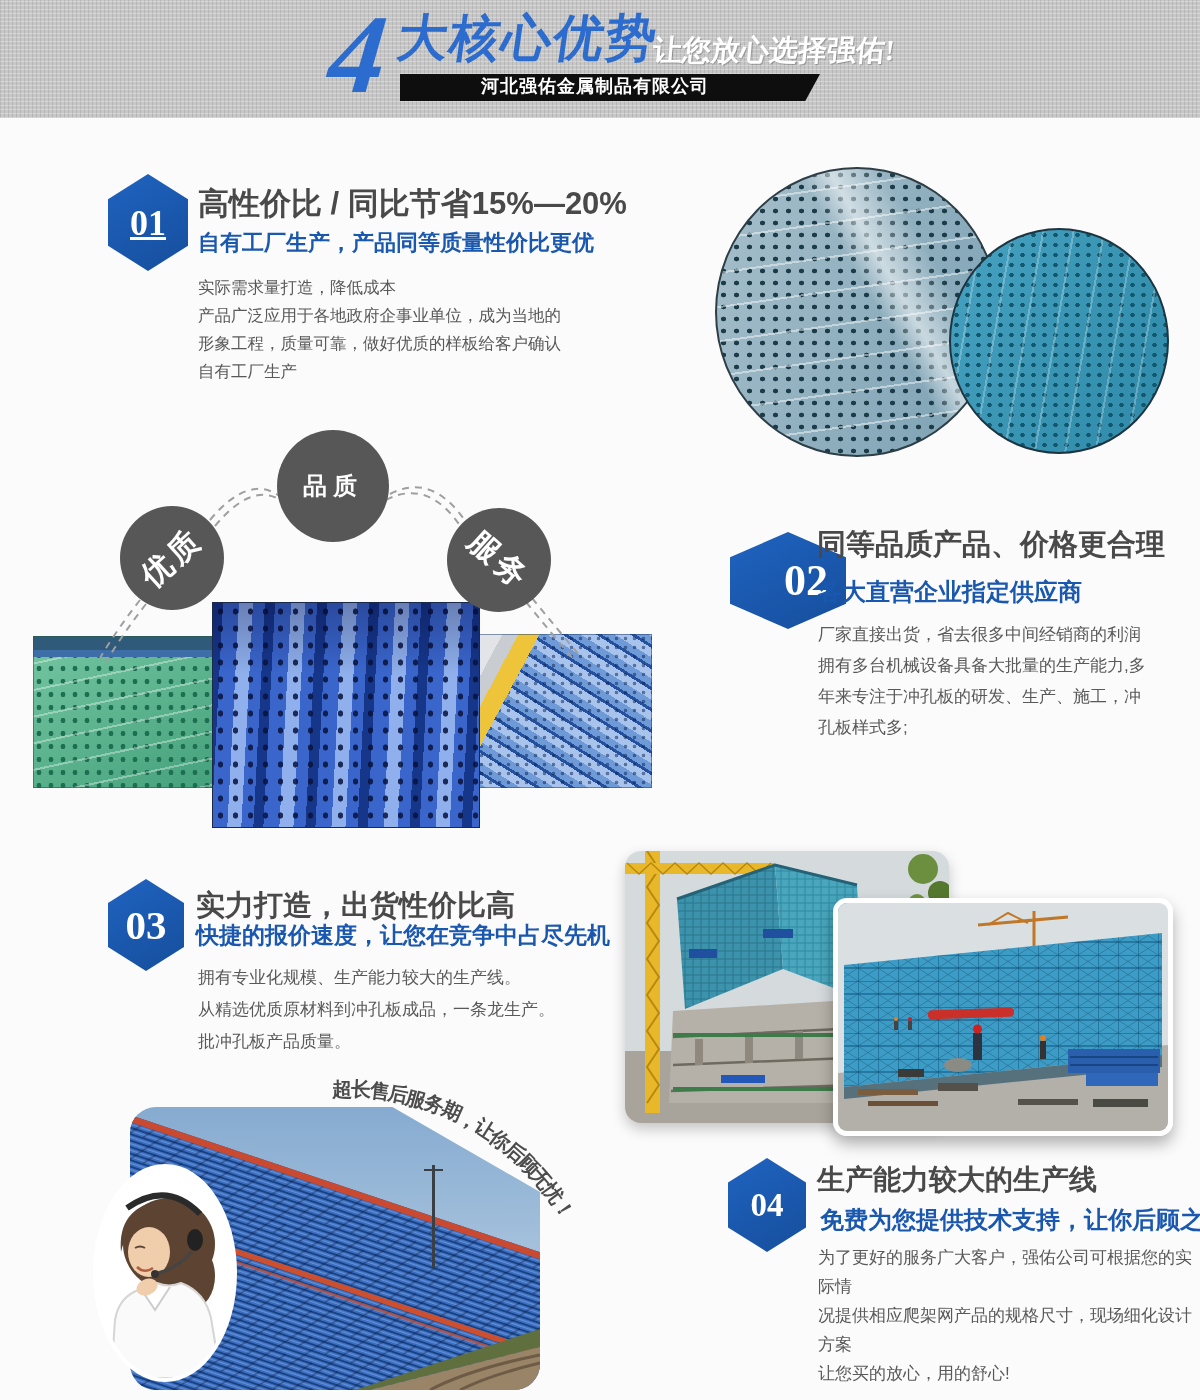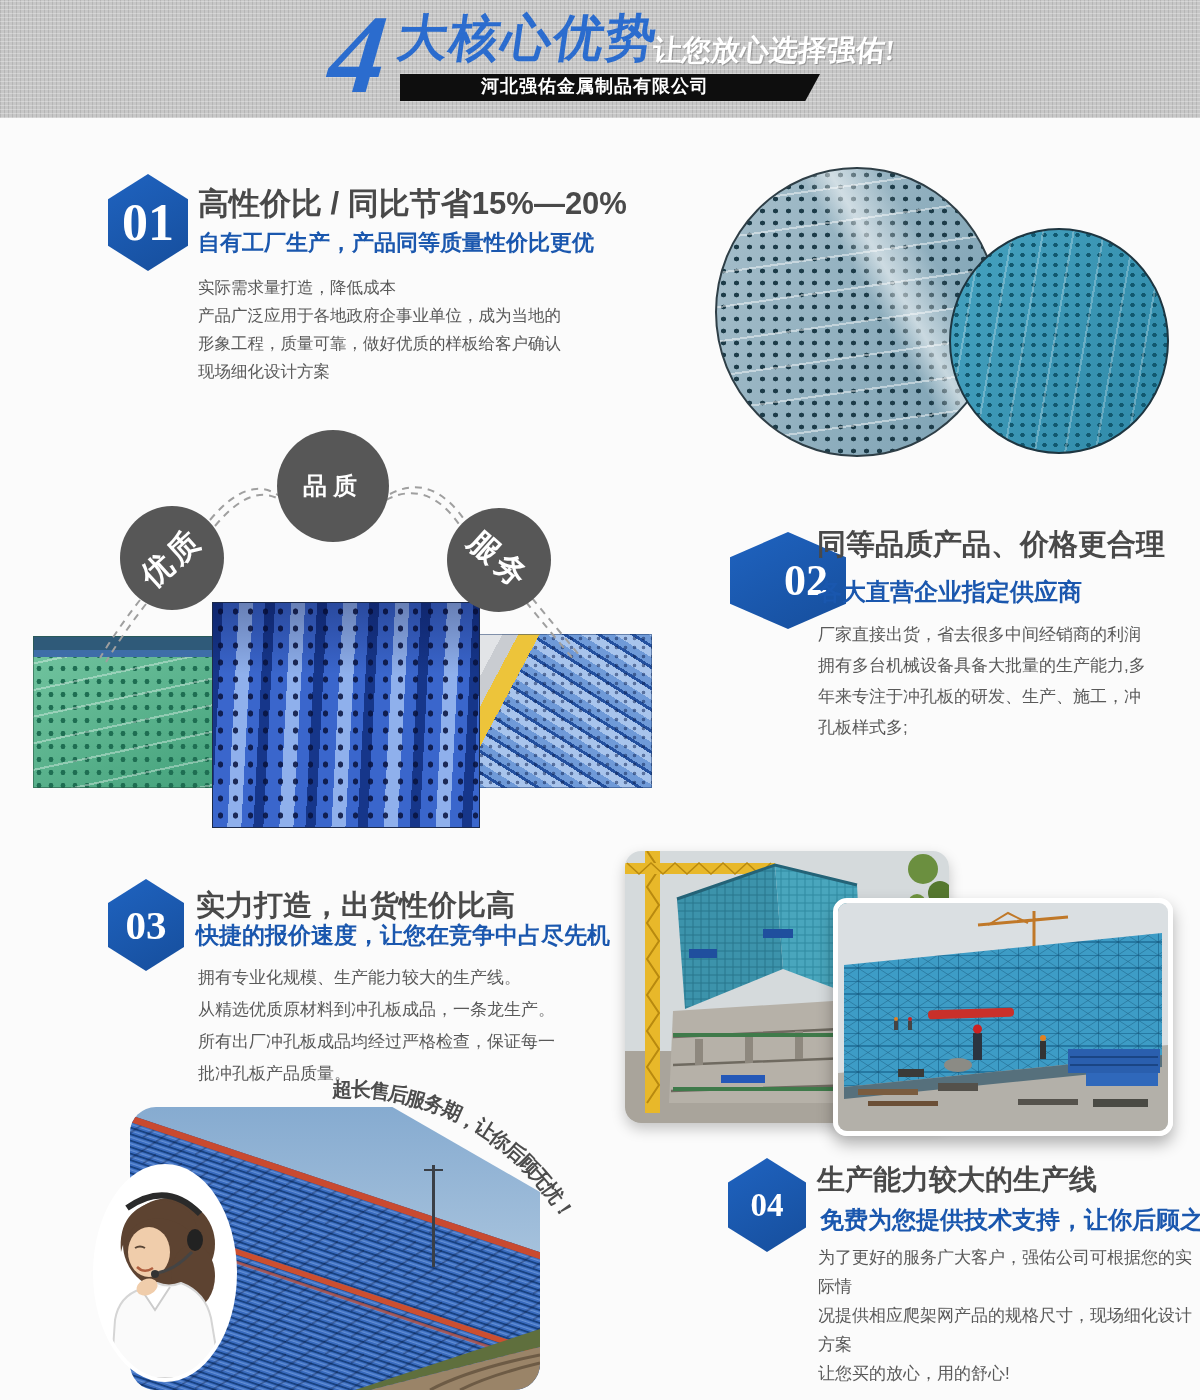--- a/index.html
+++ b/index.html
@@ -23,21 +23,21 @@
         text-shadow:1px 1px 1px rgba(0,0,0,.25);}
   .company-band{position:absolute;left:400px;top:74px;width:420px;height:27px;background:#0e0e0e;
         clip-path:polygon(0 0,100% 0,96.5% 100%,0 100%);
         display:flex;align-items:flex-start;justify-content:center;}
   .company-band span{color:#fff;font-size:18px;font-weight:bold;letter-spacing:1px;padding-right:30px;}
 
   
   .hex{position:absolute;clip-path:polygon(50% 0,100% 26%,100% 74%,50% 100%,0 74%,0 26%);
        background:linear-gradient(150deg,#1f63c0,#164e9c);color:#fff;display:flex;align-items:center;
        justify-content:center;font-family:"Liberation Serif","DejaVu Serif",serif;font-weight:bold;}
-  .hex1{left:108px;top:174px;width:80px;height:97px;font-size:52px;}
+  .hex1{left:108px;top:174px;width:80px;height:97px;font-size:36px;text-decoration:underline;}
   .hex2{left:730px;top:532px;width:80px;height:97px;font-size:44px;padding-left:36px;}
   .hex3{left:108px;top:879px;width:76px;height:92px;font-size:41px;}
   .hex4{left:728px;top:1158px;width:78px;height:94px;font-size:33px;}
   .sec-title{position:absolute;color:#494949;font-weight:bold;white-space:nowrap;}
   .t1{left:198px;top:183px;font-size:31px;}
   .t2{left:817px;top:525px;font-size:29px;font-family:"Liberation Serif","DejaVu Serif",serif;}
   .t3{left:196px;top:886px;font-size:29px;font-family:"Liberation Serif","DejaVu Serif",serif;}
   .t4{left:817px;top:1161px;font-size:28px;}
   .sec-sub{position:absolute;color:#1a57ae;font-weight:bold;white-space:nowrap;
            font-family:"Liberation Serif","DejaVu Serif",serif;}
@@ -134,21 +134,21 @@
 
   <div class="hex hex1">
     <span>01</span>
   </div>
   <div class="sec-title t1">高性价比 / 同比节省15%—20%</div>
   <div class="sec-sub s1">自有工厂生产，产品同等质量性价比更优</div>
   <div class="sec-body b1">
     <div>实际需求量打造，降低成本</div>
     <div>产品广泛应用于各地政府企事业单位，成为当地的</div>
     <div>形象工程，质量可靠，做好优质的样板给客户确认</div>
-    <div>现场细化设计方案</div>
+    <div>自有工厂生产</div>
   </div>
 
   <div class="circleA"></div>
   <div class="circleB"></div>
 
   <svg class="dashes" viewBox="0 0 600 240">
     <g fill="none" stroke="#9f9f9f" stroke-width="2" stroke-dasharray="7 6">
       <path d="M150 92 Q190 44 222 70"></path>
         <path d="M155 98 Q195 50 226 76"></path>
       <path d="M330 66 Q372 44 406 94"></path>
@@ -187,21 +187,20 @@
   </div>
 
   <div class="hex hex3">
     <span>03</span>
   </div>
   <div class="sec-title t3">实力打造，出货性价比高</div>
   <div class="sec-sub s3">快捷的报价速度，让您在竞争中占尽先机</div>
   <div class="sec-body b3">
     <div>拥有专业化规模、生产能力较大的生产线。</div>
     <div>从精选优质原材料到冲孔板成品，一条龙生产。</div>
-    <div>所有出厂冲孔板成品均经过严格检查，保证每一</div>
     <div>批冲孔板产品质量。</div>
   </div>
 
   <div class="photoL">
     <svg viewBox="0 0 324 272" preserveAspectRatio="none">
       <defs>
         <pattern id="mesh1" width="8" height="8" patternUnits="userSpaceOnUse">
           <rect width="8" height="8" fill="#49a6bd"></rect>
           <path d="M0 4 H8 M4 0 V8" stroke="#2f8aa2" stroke-width="1"></path>
         </pattern>

